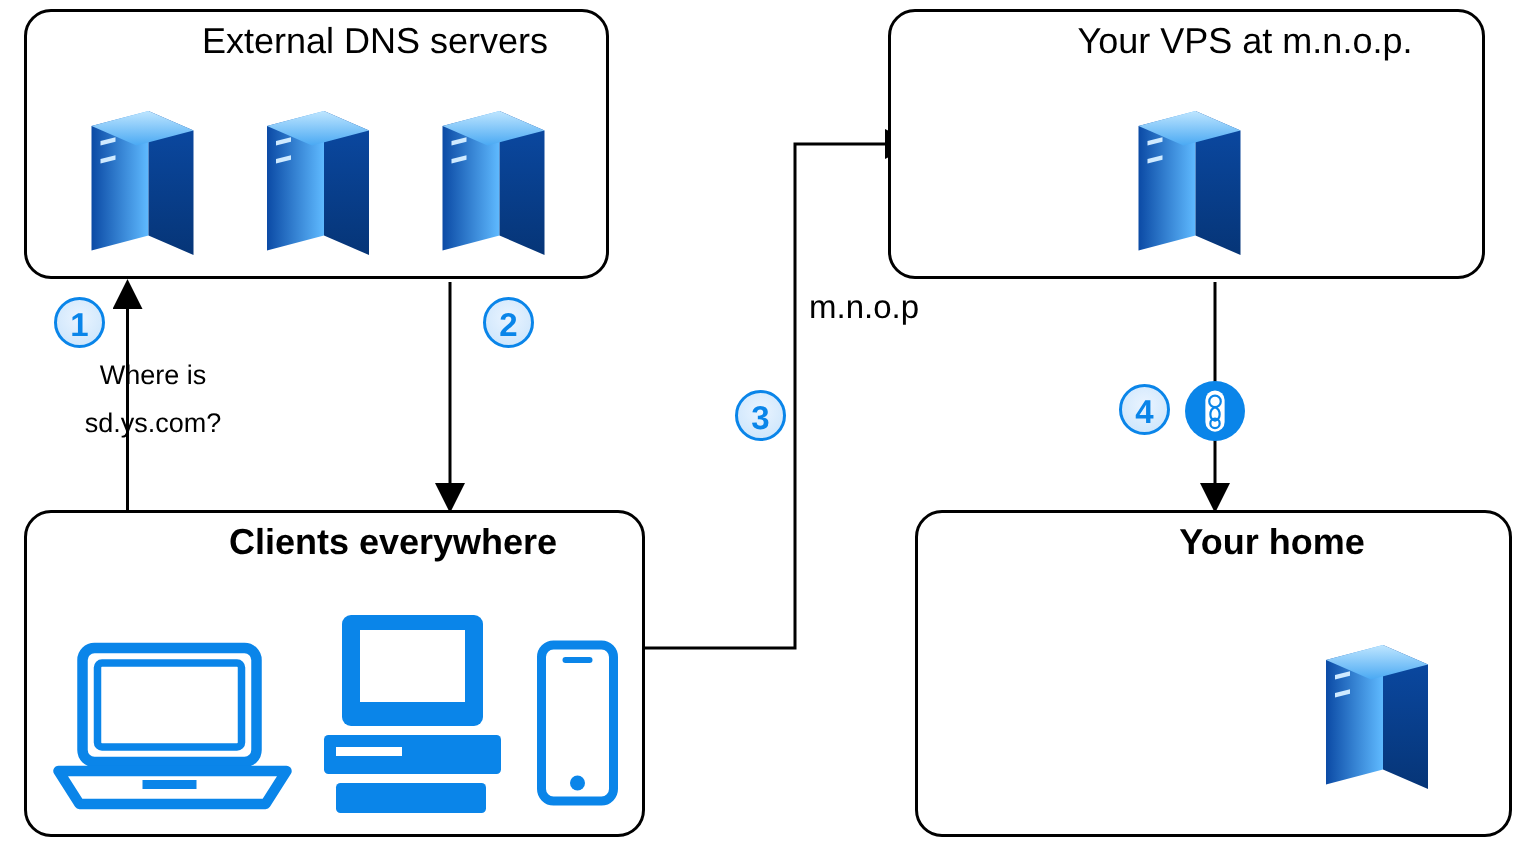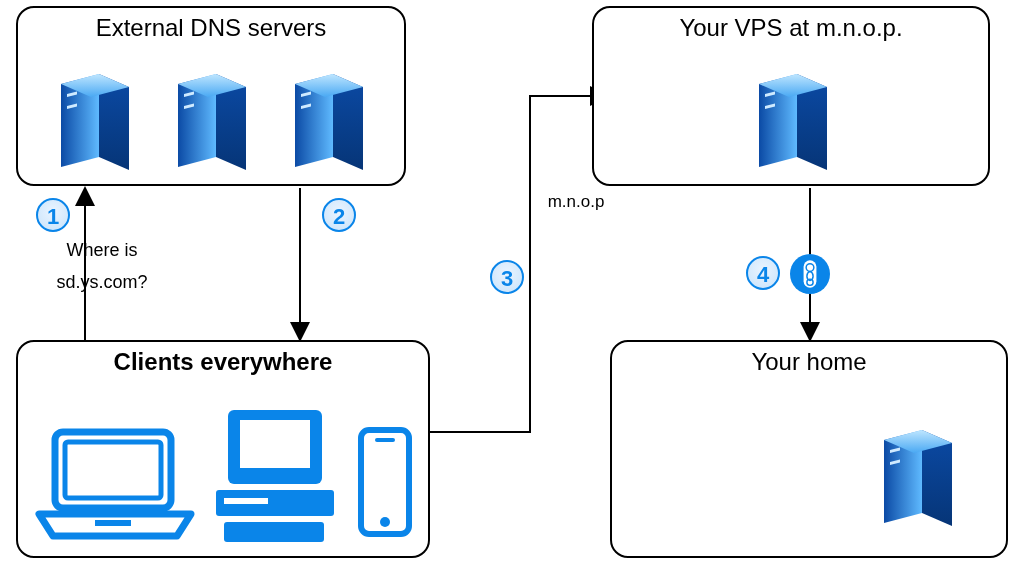--- a/index.html
+++ b/index.html
@@ -23,20 +23,21 @@
     border-radius: 18px;
     background: #fff;
     box-sizing: border-box;
   }
   .box-title {
     position: absolute;
     width: 100%;
     top: 6px;
     text-align: center;
     font-size: 24px;
+    padding-left: 39px;
   }
   .step-badge {
     position: absolute;
     width: 34px;
     height: 34px;
     border-radius: 50%;
     background: radial-gradient(circle at 50% 40%, #eaf4ff 0%, #c8e3fb 100%);
     border: 2px solid #0a85e9;
     color: #0a85e9;
     font-size: 22px;
@@ -143,21 +144,21 @@
         </svg>
       <svg width="130" height="140">
           <use href="#desktop"></use>
         </svg>
       <svg width="60" height="120">
           <use href="#phone"></use>
         </svg>
     </div>
   </div>
 
-  <div class="box" style="left:610px; top:340px; width:398px; height:218px;">
+  <div class="box" style="left:610px; top:340px; width:398px; height:218px;font-weight:bold;">
     <div class="box-title">Your home</div>
     <div class="icon-row" style="right:30px; bottom:16px; width:110px; height:140px; position:absolute; justify-content:center;">
       <svg width="95" height="130">
           <use href="#isoServer"></use>
         </svg>
     </div>
   </div>
 
   <div class="step-badge" style="left:36px; top:198px;">1</div>
   <div class="step-badge" style="left:322px; top:198px;">2</div>
@@ -168,21 +169,21 @@
     <svg viewBox="0 0 24 32">
       <rect x="5" y="1" width="14" height="30" rx="7" fill="#fff"></rect>
       <circle cx="12" cy="9" r="4.2" fill="none" stroke="#0a85e9" stroke-width="1.6"></circle>
       <path d="M12 13.2 C7.5 15, 7.5 22, 12 23 C16.5 22, 16.5 15, 12 13.2 Z" fill="none" stroke="#0a85e9" stroke-width="1.6"></path>
       <circle cx="12" cy="25" r="3.4" fill="none" stroke="#0a85e9" stroke-width="1.6"></circle>
     </svg>
   </div>
 
   <div class="label" style="left:52px; top:240px; width:100px;">Where is</div>
   <div class="label" style="left:42px; top:272px; width:120px;">sd.ys.com?</div>
-  <div class="label" style="left:536px; top:192px; width:80px; font-size:17px;">m.n.o.p</div>
+  <div class="label" style="left:536px; top:192px; width:80px; font-size:22px;">m.n.o.p</div>
 
   <svg width="0" height="0" style="position:absolute">
     <defs>
 
       <g id="isoServer">
 
         <polygon points="10,30 48,20 48,103 10,113" fill="url(#srvGrad)"></polygon>
 
         <polygon points="48,20 78,33 78,116 48,103" fill="url(#srvSide)"></polygon>
 

